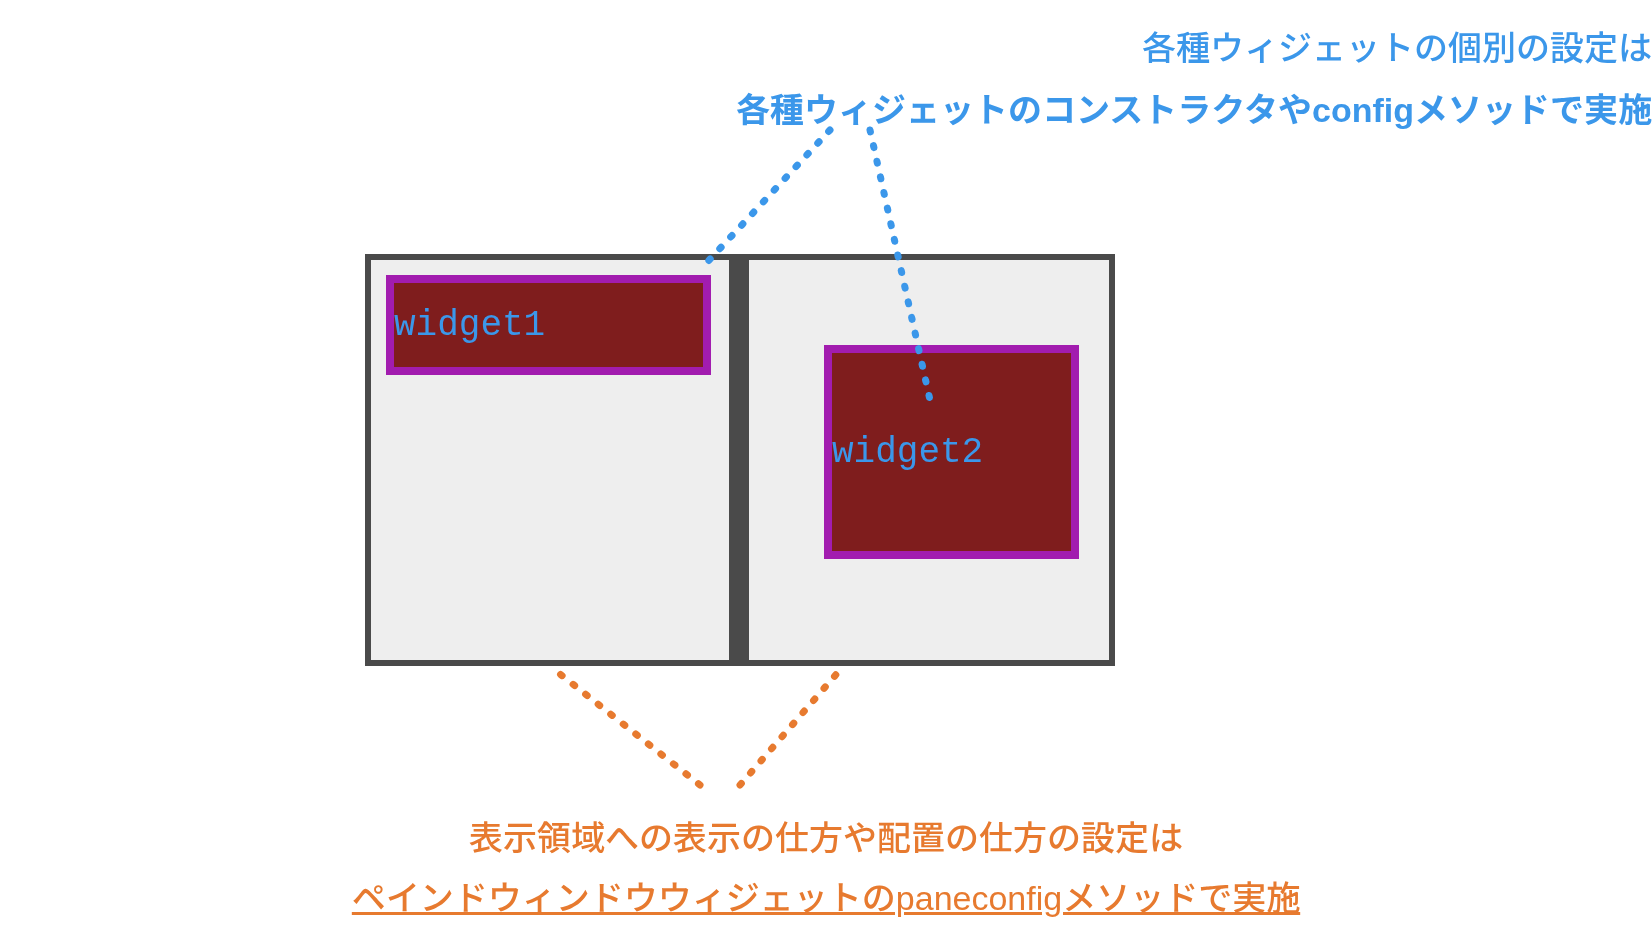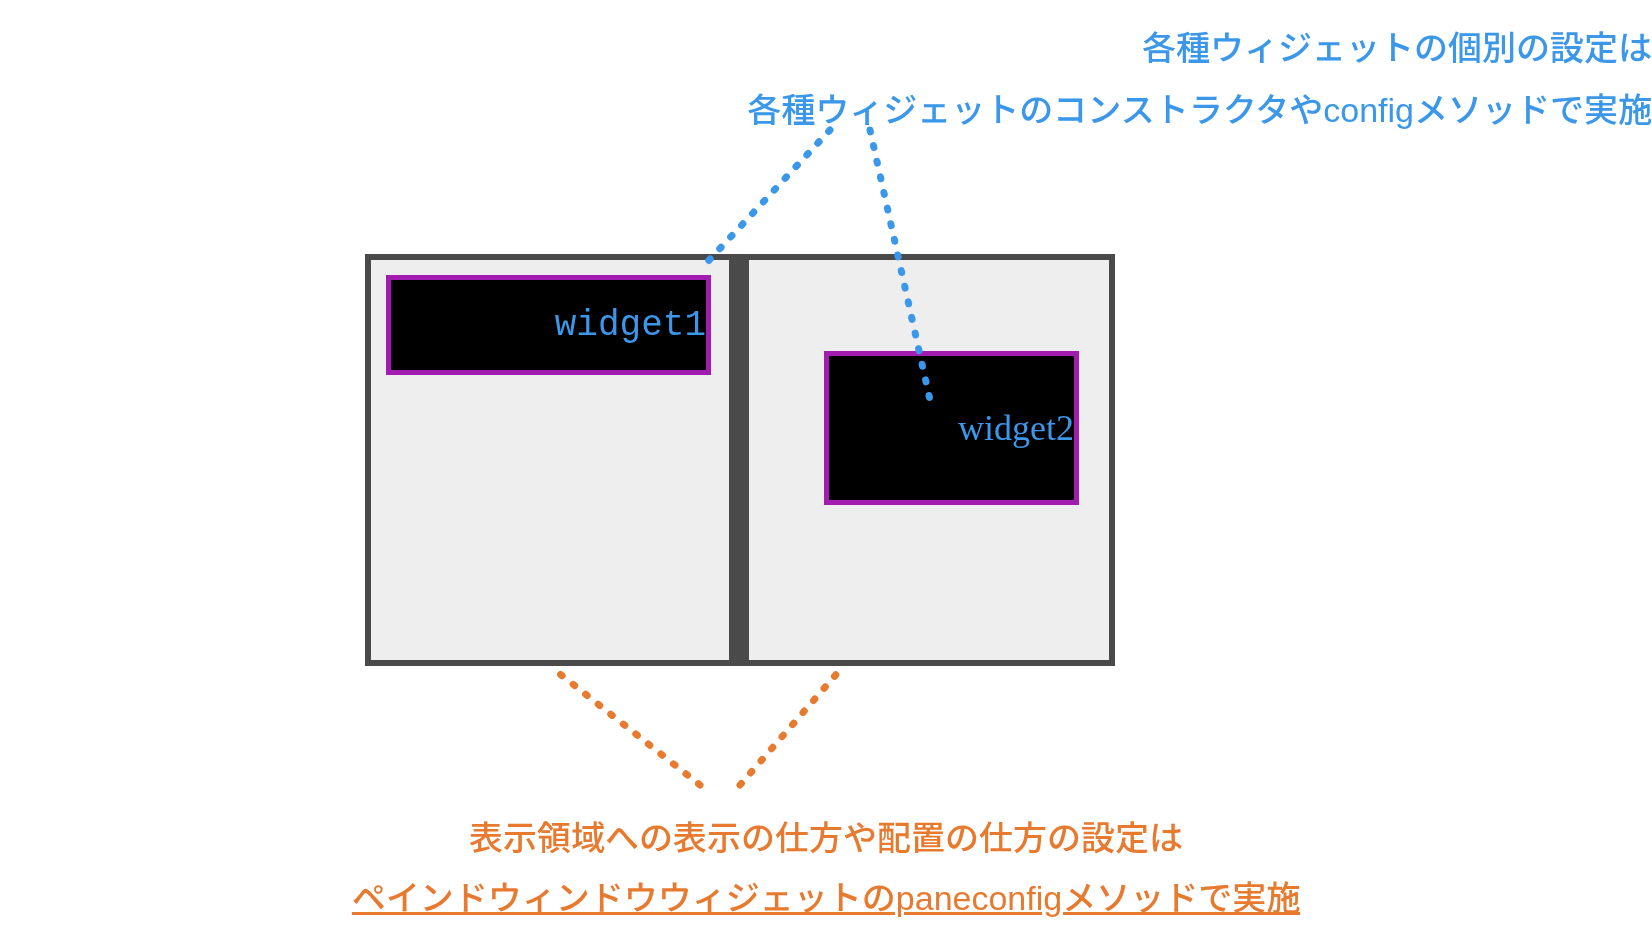--- a/index.html
+++ b/index.html
@@ -1,34 +1,34 @@
 <!DOCTYPE html>
 <html><head>
   <meta charset="utf-8">
   <style>
     * { box-sizing: border-box; margin: 0; padding: 0; }
     body { width: 1652px; height: 934px; background: #ffffff; font-family: "Helvetica Neue", Arial, "Hiragino Kaku Gothic ProN", "Noto Sans JP", sans-serif; position: relative; }
 
     .top-text { position: absolute; width: 100%; text-align: right; color: #3b97ea; font-size: 34px; font-weight: 500; line-height: 1.8; }
     .line1 { top: 18px; }
-    .line2 { top: 80px; }
+    .line2 { top: 80px; font-weight: bold; }
 
     .bottom-text { position: absolute; width: 100%; text-align: center; color: #e77a2f; font-size: 34px; font-weight: 500; line-height: 1.8; }
     .bline1 { top: 808px; }
     .bline2 { top: 868px; text-decoration: underline; }
 
     .outer-frame { position: absolute; left: 365px; top: 254px; width: 750px; height: 412px; border: 6px solid #4a4a4a; background: #eeeeee; }
     .pane { position: absolute; top: 0; height: 400px; background: #eeeeee; }
     .pane-left  { left: 0;  width: 358px; }
     .pane-right { left: 378px; width: 360px; }
     .divider { position: absolute; left: 358px; top: 0; width: 20px; height: 400px; background: #4a4a4a; }
 
-    .widget { position: absolute; background: #000000; border: 5px solid #a21caf; display: flex; align-items: center; justify-content: flex-end; font-family: "Courier New", monospace; font-size: 36px; font-weight: 500; color: #3b97ea; }
+    .widget { position: absolute; background: #7f1d1d; border: 8px solid #a21caf; display: flex; align-items: center; justify-content: flex-start; font-family: "Courier New", monospace; font-size: 36px; font-weight: 500; color: #3b97ea; }
     .widget1 { left: 15px; top: 15px;  width: 325px; height: 100px; }
-    .widget2 { left: 75px; top: 91px; width: 255px; height: 154px; font-family: Liberation Serif, serif; }
+    .widget2 { left: 75px; top: 85px; width: 255px; height: 214px; }
 
     svg.overlay { position: absolute; left: 0; top: 0; width: 1652px; height: 934px; pointer-events: none; }
   </style>
 </head>
 <body>
 
 <div class="top-text line1">各種ウィジェットの個別の設定は</div>
 <div class="top-text line2">各種ウィジェットのコンストラクタやconfigメソッドで実施</div>
 
 <div class="outer-frame">

